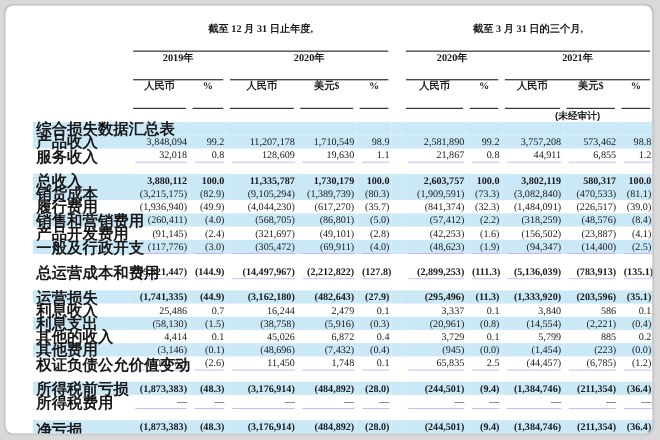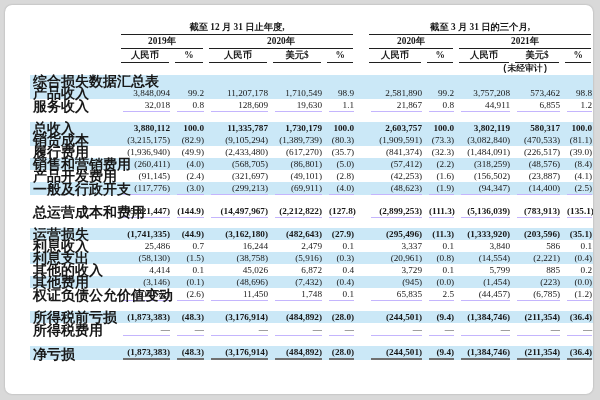--- a/index.html
+++ b/index.html
@@ -5,22 +5,22 @@
   html,body{margin:0;padding:0;width:600px;height:400px;background:#d9d9d9;
     font-family:"Liberation Sans",sans-serif;}
   .card{position:absolute;left:5px;top:5px;width:588px;height:389px;background:#ffffff;
     border-radius:7px;box-shadow:0 0 2px rgba(0,0,0,.25);overflow:hidden;}
   table{border-collapse:collapse;table-layout:fixed;width:564px;margin:16px 0 0 25px;}
   td{padding:0;font-size:9px;line-height:12px;height:12px;vertical-align:bottom;
      color:#181818;white-space:nowrap;}
   
   tr.hdr td{height:13px;}
   .hline{border-bottom:1.3px solid #1f1f1f;text-align:center;font-weight:700;
-     margin:0 3px;padding-bottom:1px;font-family:"Liberation Serif",serif;font-size:9.3px;}
-  .center-note{text-align:center;font-weight:700;font-size:8.8px;font-family:Liberation Mono, monospace;}
+     margin:0 3px;padding-bottom:13px;font-family:"Liberation Serif",serif;font-size:9.3px;}
+  .center-note{text-align:center;font-weight:700;font-size:8.8px;}
   
   tr.hl td{background:#cbe8f7;}
   .lbl{font-weight:700;font-size:14px;padding-left:3px;}
   td.numc div{text-align:right;font-family:"Liberation Serif",serif;font-size:9.2px;
      margin:0 2px 0 5px;}
   tr.b .lbl{font-weight:700;}
   tr.b td.numc div{font-weight:700;}
   td.numc div.u{border-bottom:1px solid #c4b5fd;}
   td.numc div.ud{border-bottom:2.5px solid #707070;}
   tr.gap td{height:10px;background:#fff;}
@@ -265,21 +265,21 @@
         </tr>
         <tr>
           <td class="lbl">履行费用</td>
           <td class="numc">
             <div>(1,936,940)</div>
           </td>
           <td class="numc">
             <div>(49.9)</div>
           </td>
           <td class="numc">
-            <div>(2,433,480)</div>
+            <div>(4,044,230)</div>
           </td>
           <td class="numc">
             <div>(617,270)</div>
           </td>
           <td class="numc">
             <div>(35.7)</div>
           </td>
           <td></td>
           <td class="numc">
             <div>(841,374)</div>
@@ -367,21 +367,21 @@
         </tr>
         <tr class="hl">
           <td class="lbl">一般及行政开支</td>
           <td class="numc">
             <div class="u">(117,776)</div>
           </td>
           <td class="numc">
             <div class="u">(3.0)</div>
           </td>
           <td class="numc">
-            <div class="u">(299,213)</div>
+            <div class="u">(305,472)</div>
           </td>
           <td class="numc">
             <div class="u">(69,911)</div>
           </td>
           <td class="numc">
             <div class="u">(4.0)</div>
           </td>
           <td></td>
           <td class="numc">
             <div class="u">(48,623)</div>

